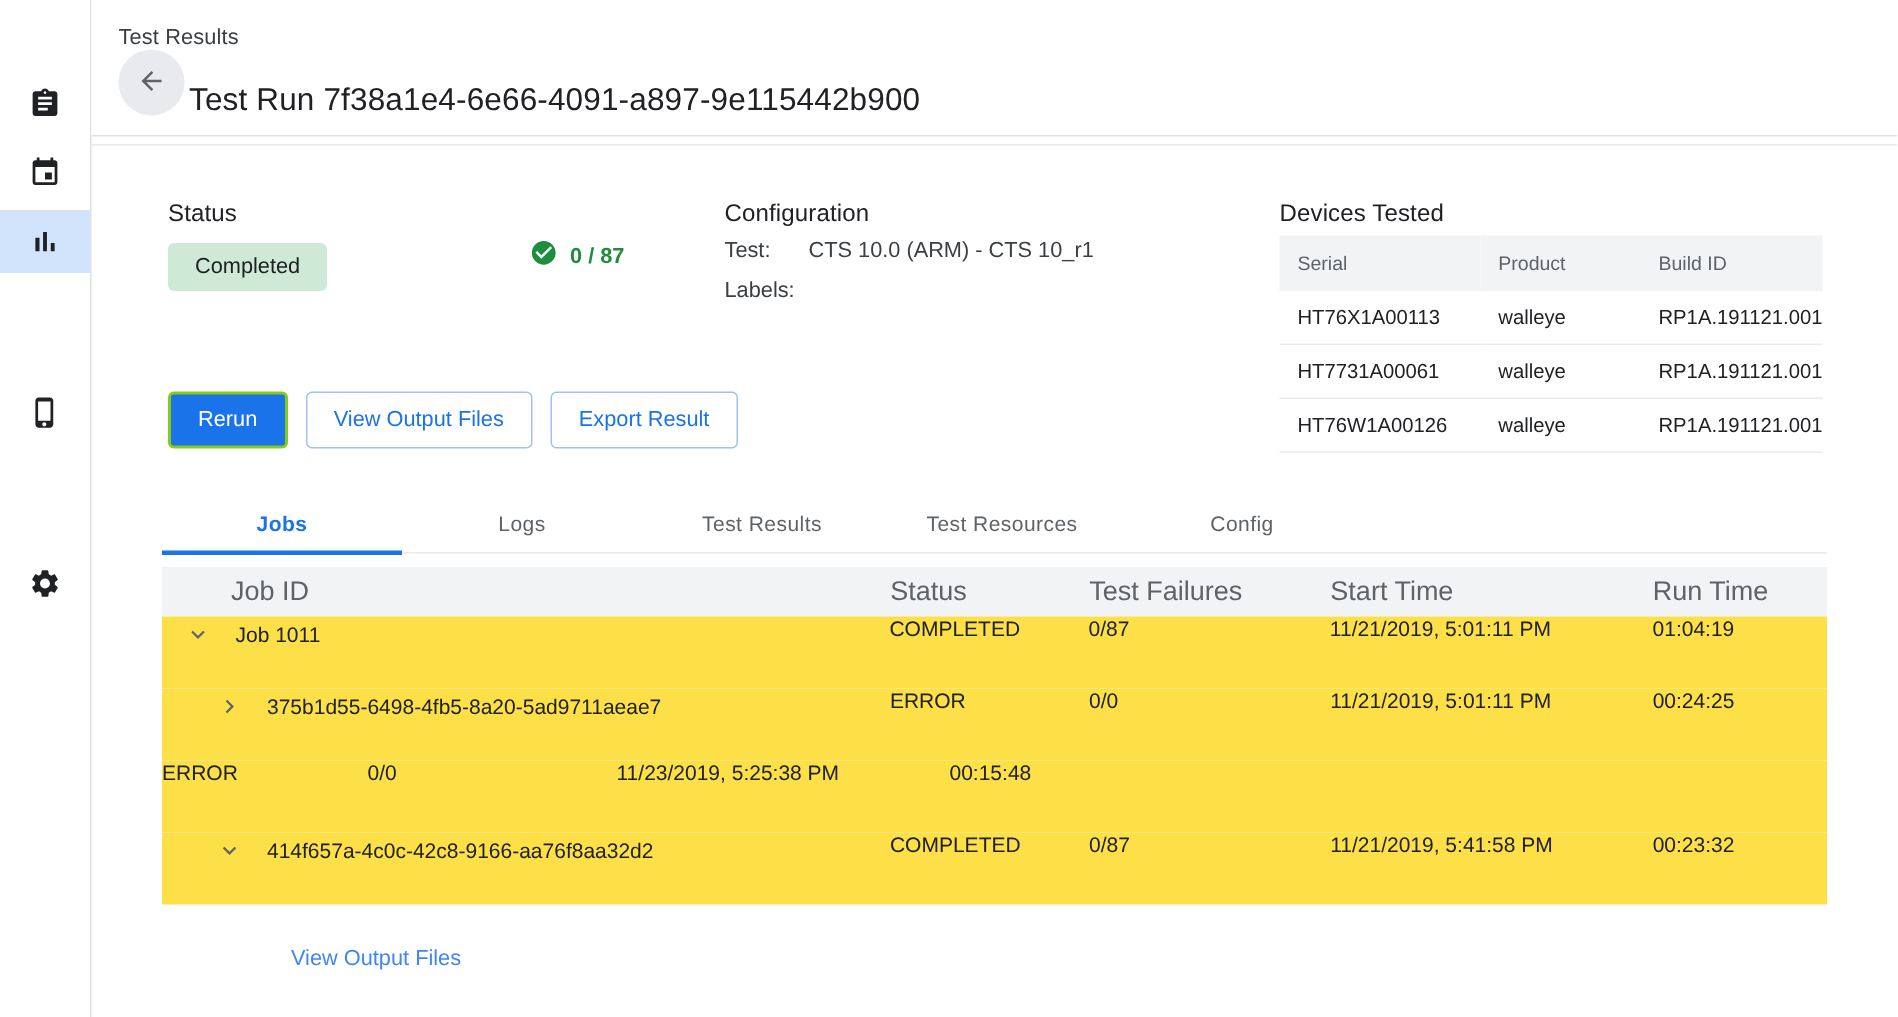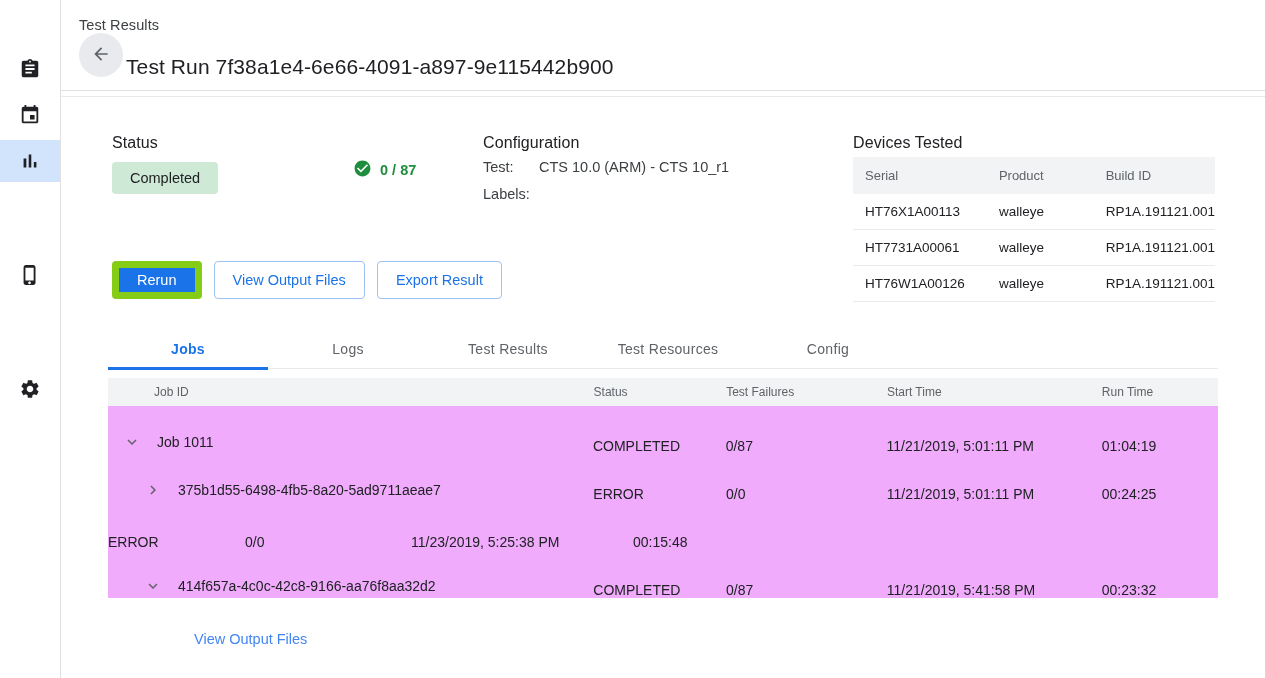--- a/index.html
+++ b/index.html
@@ -79,21 +79,21 @@
     display: flex; align-items: center; gap: 8px;
     color: #1e8e3e; font-weight: bold; font-size: 14.5px;
   }
 
   .btn-row { position: absolute; left: 51px; top: 164px; display: flex; gap: 12px; }
   .btn {
     height: 38px; border-radius: 4px; font-size: 14.5px;
     padding: 0 18px; cursor: pointer; white-space: nowrap;
     font-family: "Liberation Sans", sans-serif;
   }
-  .btn-primary { background: #1a73e8; color: #ffffff; border: 7px solid #84cc16; }
+  .btn-primary { background: #1a73e8; color: #ffffff; border: 2px solid #84cc16; }
   .btn-outline { background: #ffffff; color: #1a73e8; border: 1px solid #9ec2f2; }
 
   .config-col { position: absolute; left: 422px; top: 24px; }
   .config-grid {
     position: absolute; left: 422px; top: 62px;
     display: grid; grid-template-columns: 56px auto;
     row-gap: 11px; font-size: 14.5px; color: #3c4043;
   }
   .config-grid .k { color: #3c4043; }
   .config-grid .v { color: #3c4043; }
@@ -130,27 +130,27 @@
   .tab.active { color: #1a73e8; font-weight: bold; }
   .tab.active::after {
     content: ""; position: absolute; left: 0; bottom: -1px;
     width: 160px; height: 3px; background: #1a73e8;
   }
 
   
   .jobs { position: absolute; left: 108px; top: 378px; width: 1110px; }
   .jobs-head {
     display: flex; align-items: center;
-    height: 28px; background: #f1f3f4;
-    font-size: 12px; color: #5f6368;
+    height: 33px; background: #f1f3f4;
+    font-size: 18px; color: #5f6368;
   }
   .jobs-row {
-    display: flex; align-items: flex-end;
+    display: flex; align-items: flex-start;
     height: 48px; font-size: 14px; color: #202124;
-    background: #f0abfc;
+    background: #fde047;
   }
   .c-jobid { width: 500px; display: flex; align-items: center; }
   .c-status { width: 137px; }
   .c-fail   { width: 166px; }
   .c-start  { width: 222px; }
   .c-run    { width: 120px; }
   .jobs-head .c-jobid { padding-left: 46px; }
   .chev {
     width: 24px; height: 24px; display: inline-flex;
     align-items: center; justify-content: center;

